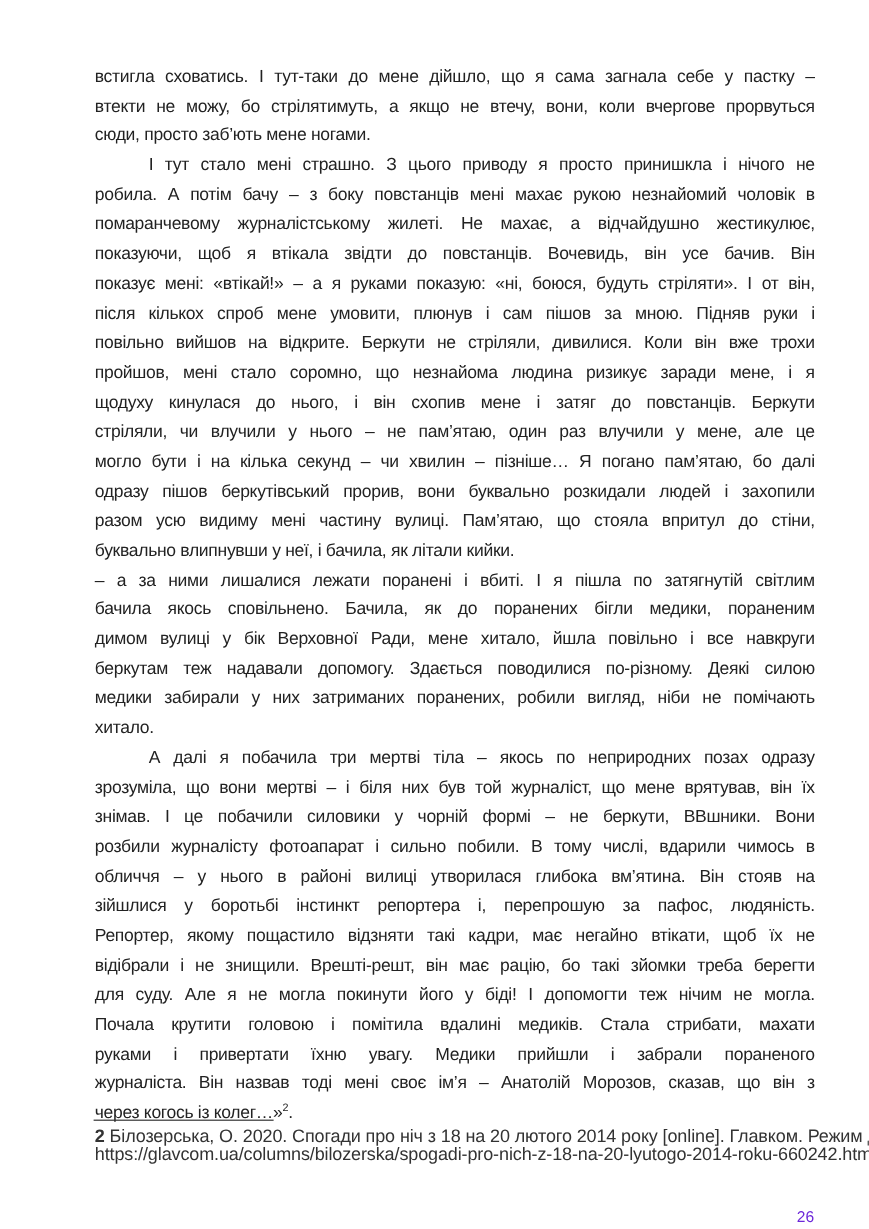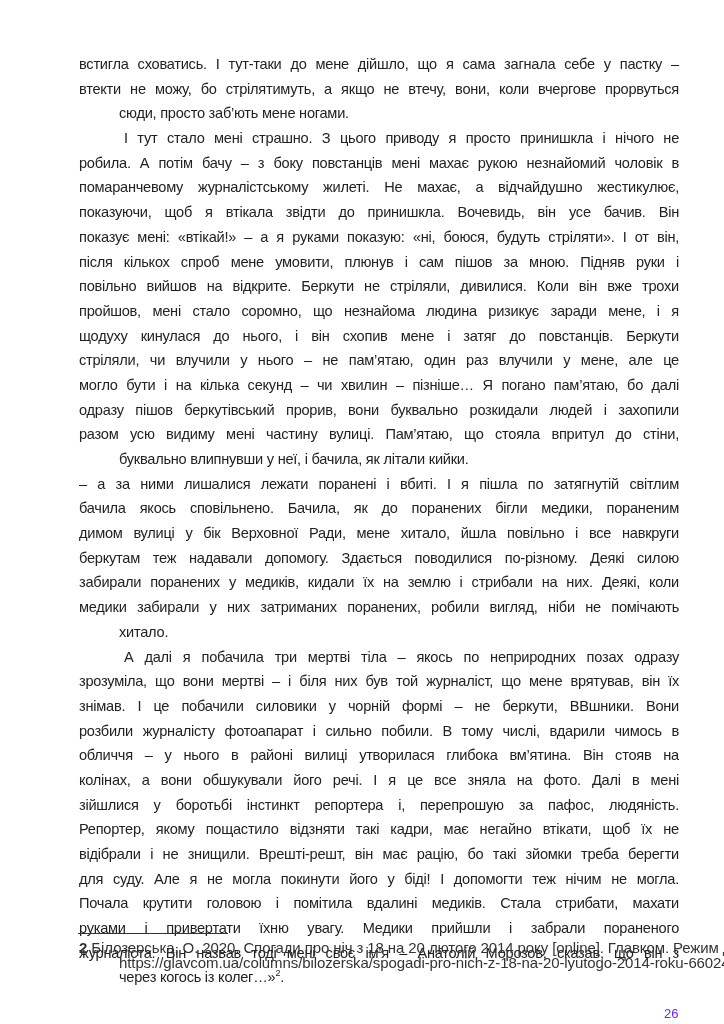--- a/index.html
+++ b/index.html
@@ -10,21 +10,21 @@
       font-family: Liberation Sans, sans-serif;
     }
     .body-text {
       position: absolute; left: 79px; top: 36px; width: 600px;
       font-size: 14.6px; line-height: 24.7px; letter-spacing: -0.25px;
     }
     .line {
       display: block; height: 24.7px; white-space: nowrap;
       text-align: justify; text-align-last: justify;
     }
-    .line.last { text-align-last: left; margin-left: 40px; }
+    .line.last { text-align-last: left; }
     .line.indent { padding-left: 45px; }
     sup { font-size: 9px; line-height: 0; vertical-align: super; }
     .fn-rule {
       position: absolute; left: 78px; top: 917px; width: 150px; height: 0;
       border-top: 1px solid #333333;
     }
     .footnote {
       position: absolute; left: 79px; top: 924px; width: 600px;
       font-size: 15px; line-height: 15px; color: #333333; letter-spacing: -0.1px;
     }
@@ -43,50 +43,48 @@
     <div>
       <span class="line">встигла сховатись. І тут-таки до мене дійшло, що я сама загнала себе у пастку –</span>
       <span class="line">втекти не можу, бо стрілятимуть, а якщо не втечу, вони, коли вчергове прорвуться</span>
       <span class="line last">сюди, просто заб’ють мене ногами.</span>
     </div>
 
     <div>
       <span class="line indent">І тут стало мені страшно. З цього приводу я просто принишкла і нічого не</span>
       <span class="line">робила. А потім бачу – з боку повстанців мені махає рукою незнайомий чоловік в</span>
       <span class="line">помаранчевому журналістському жилеті. Не махає, а відчайдушно жестикулює,</span>
-      <span class="line">показуючи, щоб я втікала звідти до принишкла. Вочевидь, він усе бачив. Він</span>
+      <span class="line">показуючи, щоб я втікала звідти до повстанців. Вочевидь, він усе бачив. Він</span>
       <span class="line">показує мені: «втікай!» – а я руками показую: «ні, боюся, будуть стріляти». І от він,</span>
       <span class="line">після кількох спроб мене умовити, плюнув і сам пішов за мною. Підняв руки і</span>
       <span class="line">повільно вийшов на відкрите. Беркути не стріляли, дивилися. Коли він вже трохи</span>
       <span class="line">пройшов, мені стало соромно, що незнайома людина ризикує заради мене, і я</span>
       <span class="line">щодуху кинулася до нього, і він схопив мене і затяг до повстанців. Беркути</span>
       <span class="line">стріляли, чи влучили у нього – не пам’ятаю, один раз влучили у мене, але це</span>
       <span class="line">могло бути і на кілька секунд – чи хвилин – пізніше… Я погано пам’ятаю, бо далі</span>
       <span class="line">одразу пішов беркутівський прорив, вони буквально розкидали людей і захопили</span>
       <span class="line">разом усю видиму мені частину вулиці. Пам’ятаю, що стояла впритул до стіни,</span>
       <span class="line last">буквально влипнувши у неї, і бачила, як літали кийки.</span>
     </div>
 
     <div>
       <span class="line">– а за ними лишалися лежати поранені і вбиті. І я пішла по затягнутій світлим</span>
       <span class="line">бачила якось сповільнено. Бачила, як до поранених бігли медики, пораненим</span>
       <span class="line">димом вулиці у бік Верховної Ради, мене хитало, йшла повільно і все навкруги</span>
       <span class="line">беркутам теж надавали допомогу. Здається поводилися по-різному. Деякі силою</span>
-      <span class="line">забирали поранених у медиків, кидали їх на землю і стрибали на них. Деякі, коли</span>
       <span class="line">медики забирали у них затриманих поранених, робили вигляд, ніби не помічають</span>
       <span class="line last">хитало.</span>
     </div>
 
     <div>
       <span class="line indent">А далі я побачила три мертві тіла – якось по неприродних позах одразу</span>
       <span class="line">зрозуміла, що вони мертві – і біля них був той журналіст, що мене врятував, він їх</span>
       <span class="line">знімав. І це побачили силовики у чорній формі – не беркути, ВВшники. Вони</span>
       <span class="line">розбили журналісту фотоапарат і сильно побили. В тому числі, вдарили чимось в</span>
       <span class="line">обличчя – у нього в районі вилиці утворилася глибока вм’ятина. Він стояв на</span>
-      <span class="line">колінах, а вони обшукували його речі. І я це все зняла на фото. Далі в мені</span>
       <span class="line">зійшлися у боротьбі інстинкт репортера і, перепрошую за пафос, людяність.</span>
       <span class="line">Репортер, якому пощастило відзняти такі кадри, має негайно втікати, щоб їх не</span>
       <span class="line">відібрали і не знищили. Врешті-решт, він має рацію, бо такі зйомки треба берегти</span>
       <span class="line">для суду. Але я не могла покинути його у біді! І допомогти теж нічим не могла.</span>
       <span class="line">Почала крутити головою і помітила вдалині медиків. Стала стрибати, махати</span>
       <span class="line">руками і привертати їхню увагу. Медики прийшли і забрали пораненого</span>
       <span class="line">журналіста. Він назвав тоді мені своє ім’я – Анатолій Морозов, сказав, що він з</span>
       <span class="line last"><span>через когось із колег…»</span><sup>2</sup><span>.</span></span>
     </div>
   </div>

